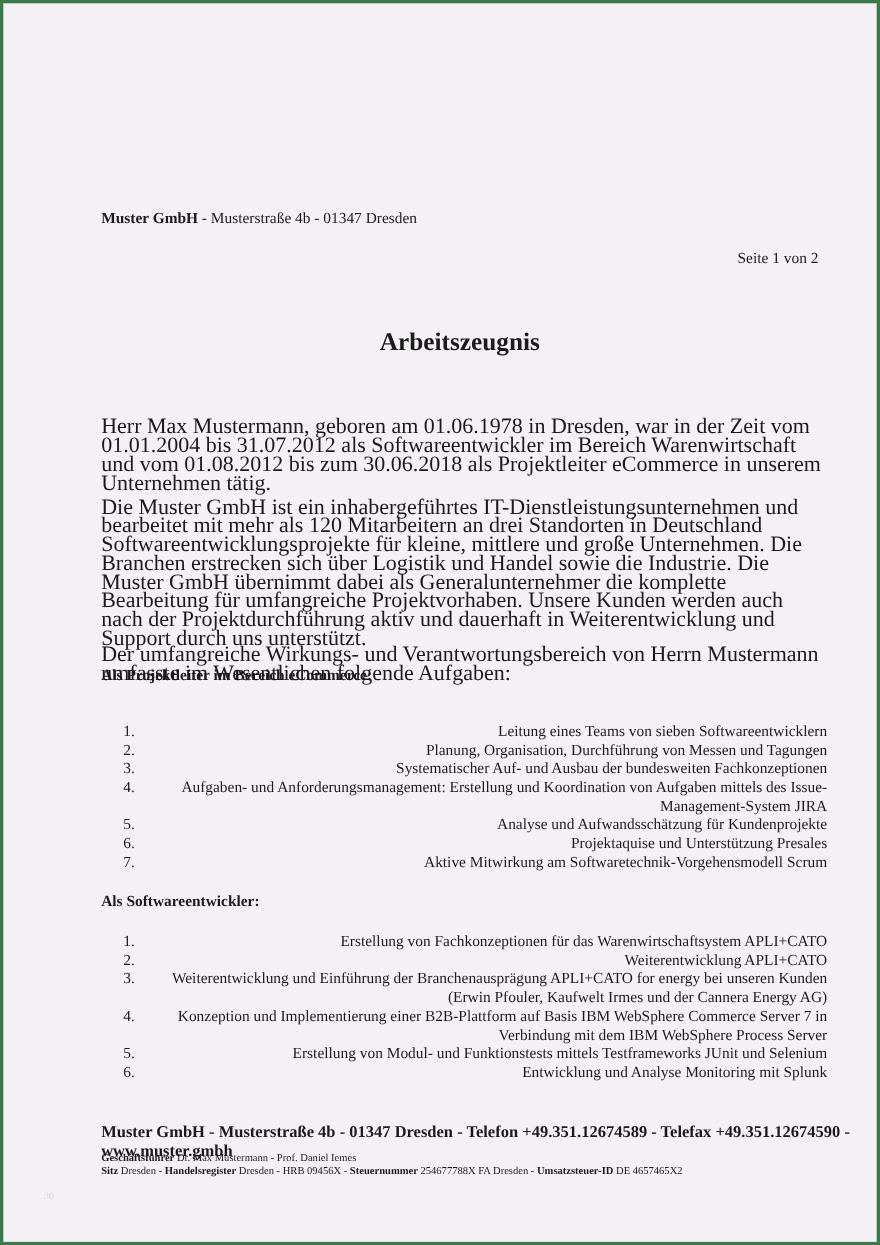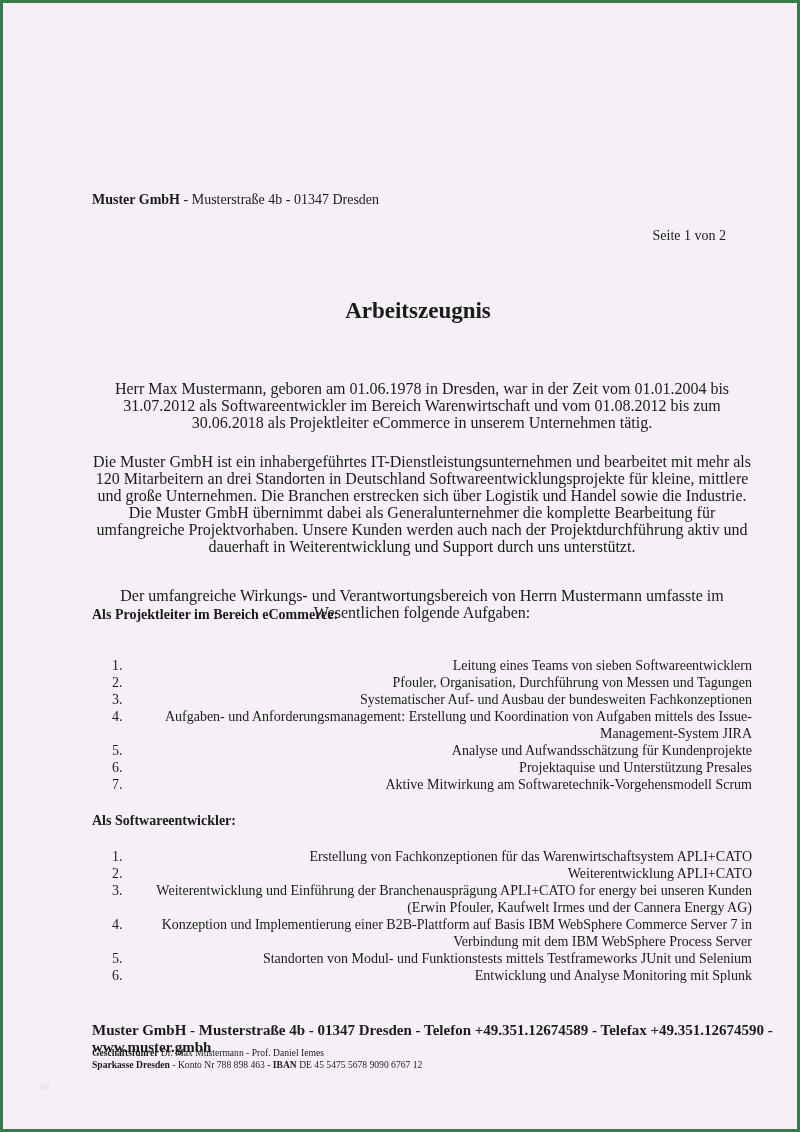--- a/index.html
+++ b/index.html
@@ -14,23 +14,23 @@
   .frame {
     position: absolute; left: 0; top: 0;
     width: 800px; height: 1132px;
     box-sizing: border-box;
     border: 3px solid #3a7a4a;
     pointer-events: none;
   }
   .abs { position: absolute; }
   .sender { left: 92px; top: 192px; font-size: 14px; }
   .sender b { font-weight: bold; }
-  .pagenum { right: 74px; top: 228px; font-size: 14px; }
+  .pagenum { right: 56px; top: 228px; font-size: 14px; }
   .title { left: 0; width: 836px; top: 298px; text-align: center; font-size: 23px; font-weight: bold; }
-  .para { left: 92px; width: 660px; font-size: 16px; line-height: 17px; text-align: center; }
+  .para { left: 92px; width: 660px; font-size: 20px; line-height: 17px; }
   .p1 { top: 380px; }
   .p2 { top: 453px; }
   .p3 { top: 587px; }
   .h1 { left: 92px; top: 607px; font-size: 14px; font-weight: bold; }
   .h2 { left: 92px; top: 813px; font-size: 14px; font-weight: bold; }
   ol.tasks {
     position: absolute; left: 112px; width: 640px;
     margin: 0; padding: 0; list-style: none;
     font-size: 14px; line-height: 17px;
   }
@@ -60,21 +60,21 @@
 <div class="abs para p3">Der umfangreiche Wirkungs- und Verantwortungsbereich von Herrn Mustermann umfasste im Wesentlichen folgende Aufgaben:</div>
 
 <div class="abs h1">Als Projektleiter im Bereich eCommerce:</div>
 <ol class="tasks l1">
   <li>
       <span class="num">1.</span>
       <span class="txt">Leitung eines Teams von sieben Softwareentwicklern</span>
     </li>
   <li>
       <span class="num">2.</span>
-      <span class="txt">Pfouler, Organisation, Durchführung von Messen und Tagungen</span>
+      <span class="txt">Planung, Organisation, Durchführung von Messen und Tagungen</span>
     </li>
   <li>
       <span class="num">3.</span>
       <span class="txt">Systematischer Auf- und Ausbau der bundesweiten Fachkonzeptionen</span>
     </li>
   <li>
       <span class="num">4.</span>
       <span class="txt">Aufgaben- und Anforderungsmanagement: Erstellung und Koordination von Aufgaben mittels des Issue-Management-System JIRA</span>
     </li>
   <li>
@@ -104,28 +104,28 @@
   <li>
       <span class="num">3.</span>
       <span class="txt">Weiterentwicklung und Einführung der Branchenausprägung APLI+CATO for energy bei unseren Kunden (Erwin Pfouler, Kaufwelt Irmes und der Cannera Energy AG)</span>
     </li>
   <li>
       <span class="num">4.</span>
       <span class="txt">Konzeption und Implementierung einer B2B-Plattform auf Basis IBM WebSphere Commerce Server 7 in Verbindung mit dem IBM WebSphere Process Server</span>
     </li>
   <li>
       <span class="num">5.</span>
-      <span class="txt">Standorten von Modul- und Funktionstests mittels Testframeworks JUnit und Selenium</span>
+      <span class="txt">Erstellung von Modul- und Funktionstests mittels Testframeworks JUnit und Selenium</span>
     </li>
   <li>
       <span class="num">6.</span>
       <span class="txt">Entwicklung und Analyse Monitoring mit Splunk</span>
     </li>
 </ol>
 
 <div class="abs footer1">Muster GmbH - Musterstraße 4b - 01347 Dresden - Telefon +49.351.12674589 - Telefax +49.351.12674590 - www.muster.gmbh</div>
 
 <div class="abs footer2">
   <div><b>Geschäftsführer</b><span> Dr. Max Mustermann - Prof. Daniel Iemes</span></div>
-  <div><b>Sparkasse Dresden</b><span> - Konto Nr 788 898 463 - </span><b>IBAN</b><span> DE 45 5475 5678 9090 6767 12</span></div>
+  <div><b>Sitz</b><span> Dresden - </span><b>Handelsregister</b><span> Dresden - HRB 09456X - </span><b>Steuernummer</b><span> 254677788X FA Dresden - </span><b>Umsatzsteuer-ID</b><span> DE 4657465X2</span></div>
 </div>
 
 <div class="abs mark">30</div>
 
 </body></html>

